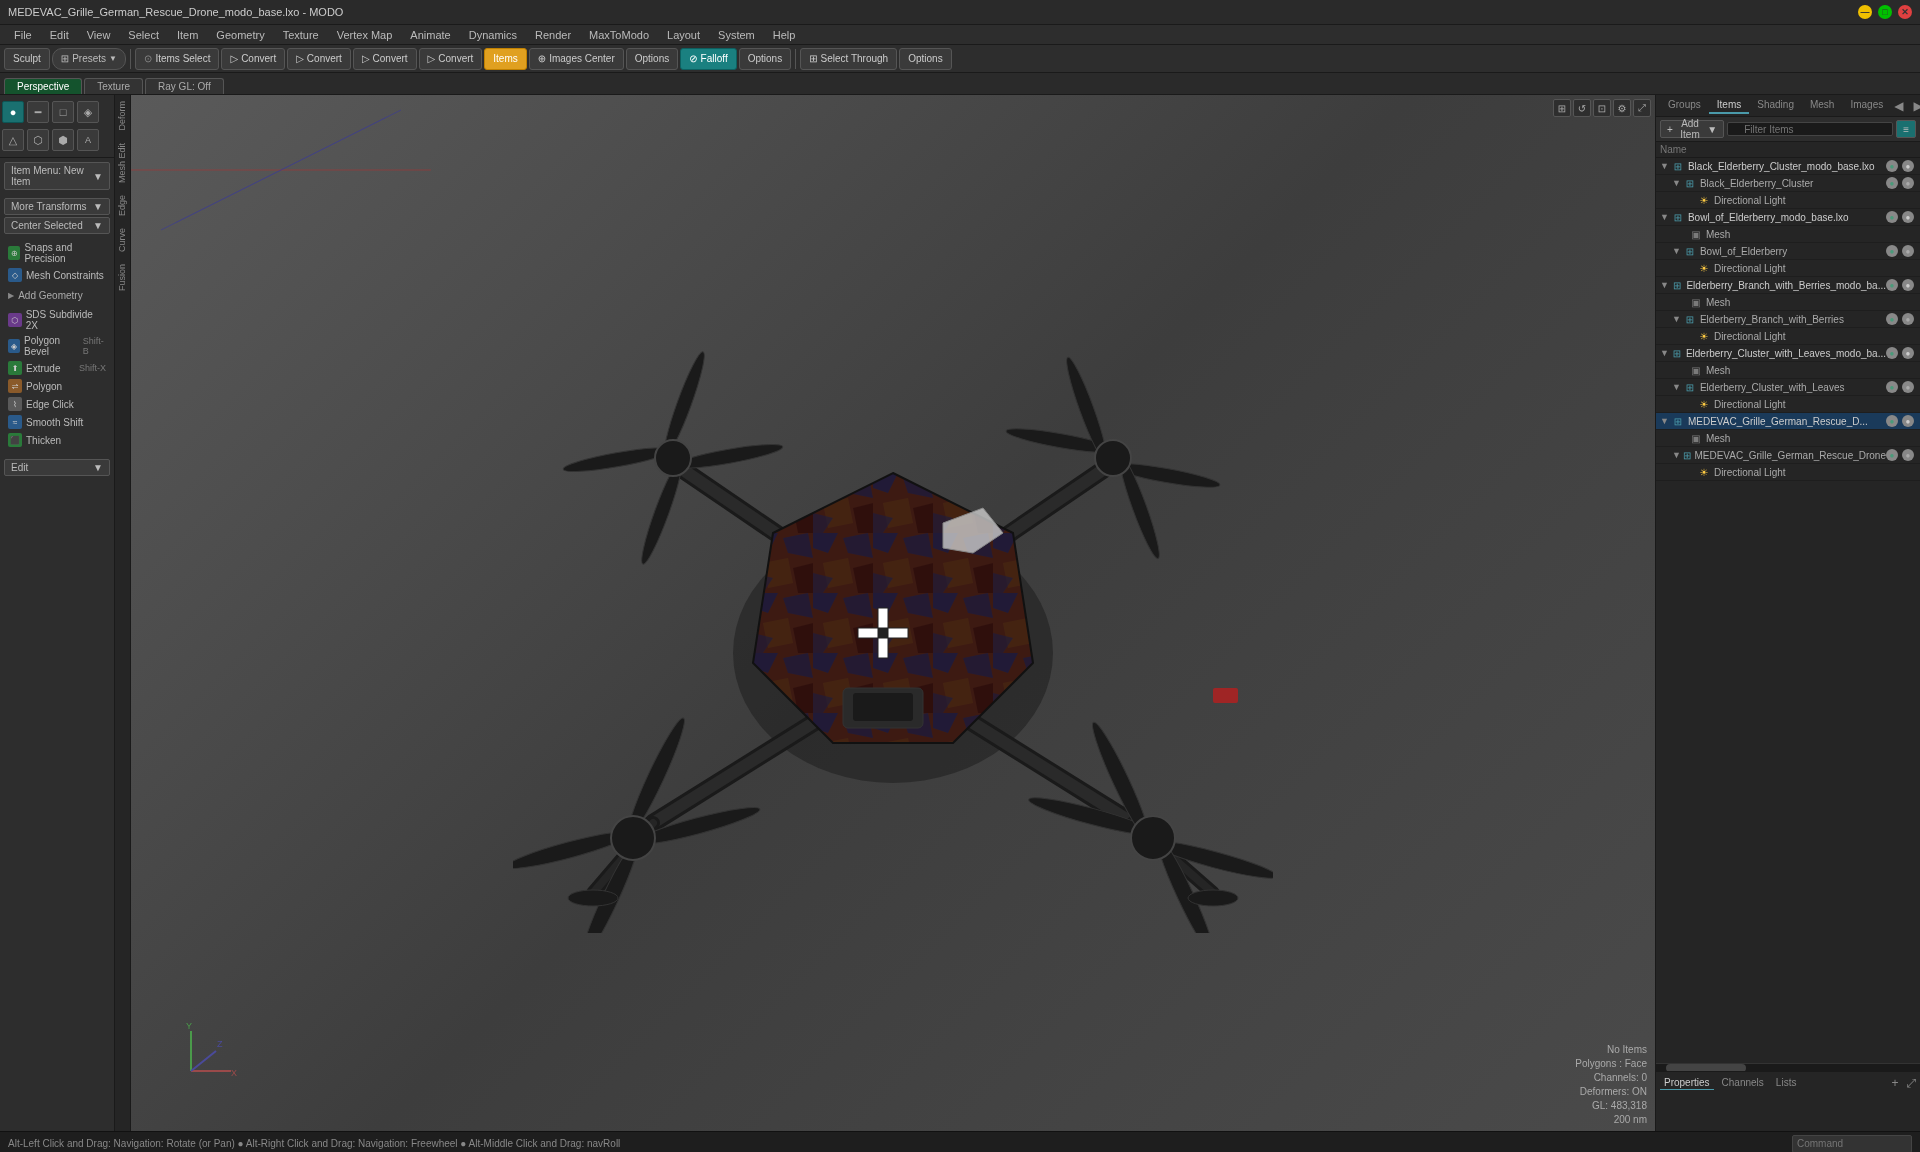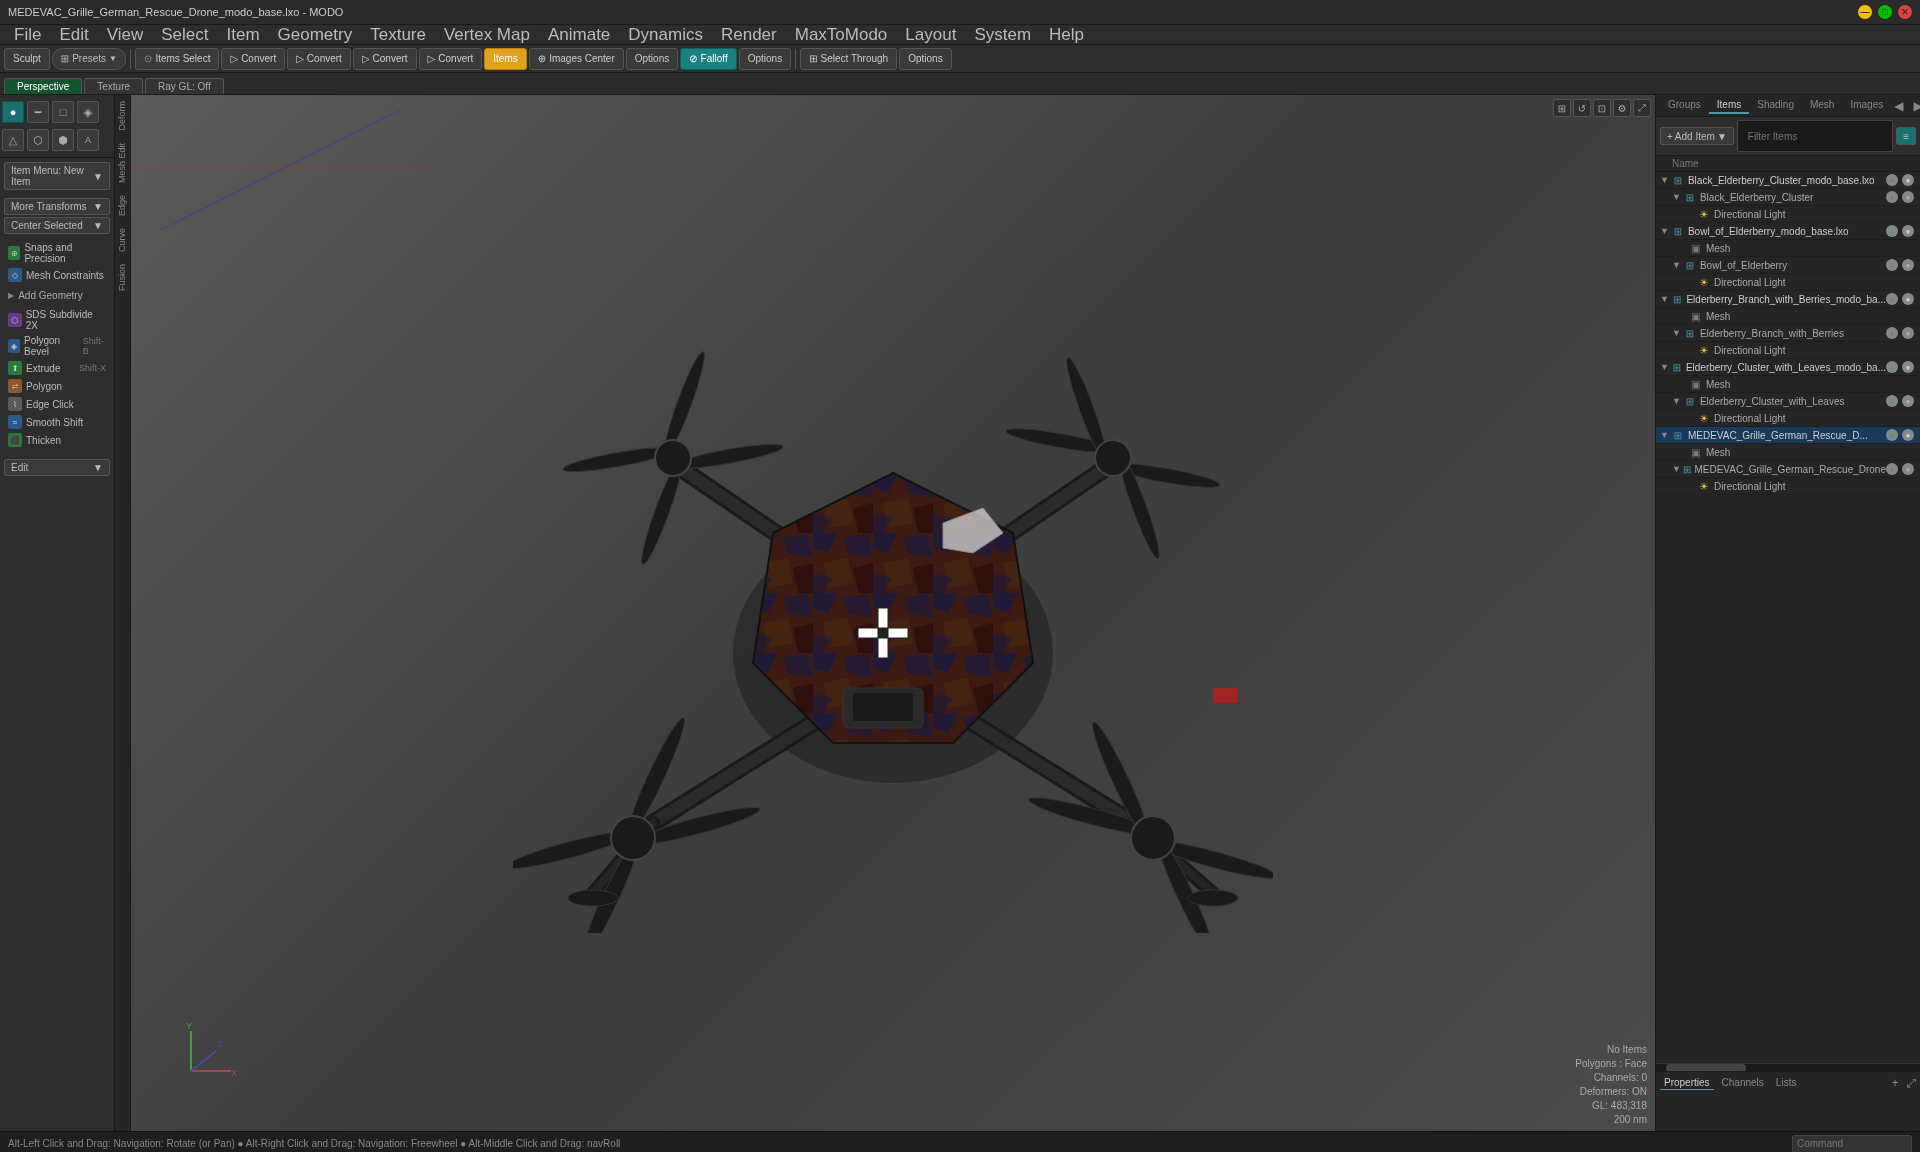--- a/index.html
+++ b/index.html
@@ -29,21 +29,21 @@
       display: flex;
       align-items: center;
       padding: 0 6px;
       gap: 2px;
       border-bottom: 1px solid #1a1a1a;
     }
     .menu-item {
       padding: 2px 8px;
       cursor: pointer;
       color: #bbb;
-      font-size: 17px;
+      font-size: 11px;
       border-radius: 2px;
     }
 
     
     #toolbar {
       background: #2d2d2d;
       height: 28px;
       display: flex;
       align-items: center;
       padding: 0 4px;
@@ -276,33 +276,33 @@
       color: #bbb;
       font-size: 10px;
       cursor: pointer;
       display: flex;
       align-items: center;
       gap: 2px;
     }
     .items-tb-btn.active { background: #1a7070; }
     .filter-input {
       flex: 1;
-      height: 32px;
+      height: 14px;
       background: #1a1a1a;
       border: 1px solid #444;
       border-radius: 2px;
       color: #bbb;
       font-size: 10px;
-      padding: 0 10px;
+      padding: 0 16px;
     }
 
     
     #items-col-header {
       display: flex;
-      padding: 2px 16px;
+      padding: 2px 4px;
       background: #252525;
       border-bottom: 1px solid #1a1a1a;
       font-size: 10px;
       color: #777;
     }
 
     
     #scene-items {
       flex: 1;
       overflow-y: auto;

